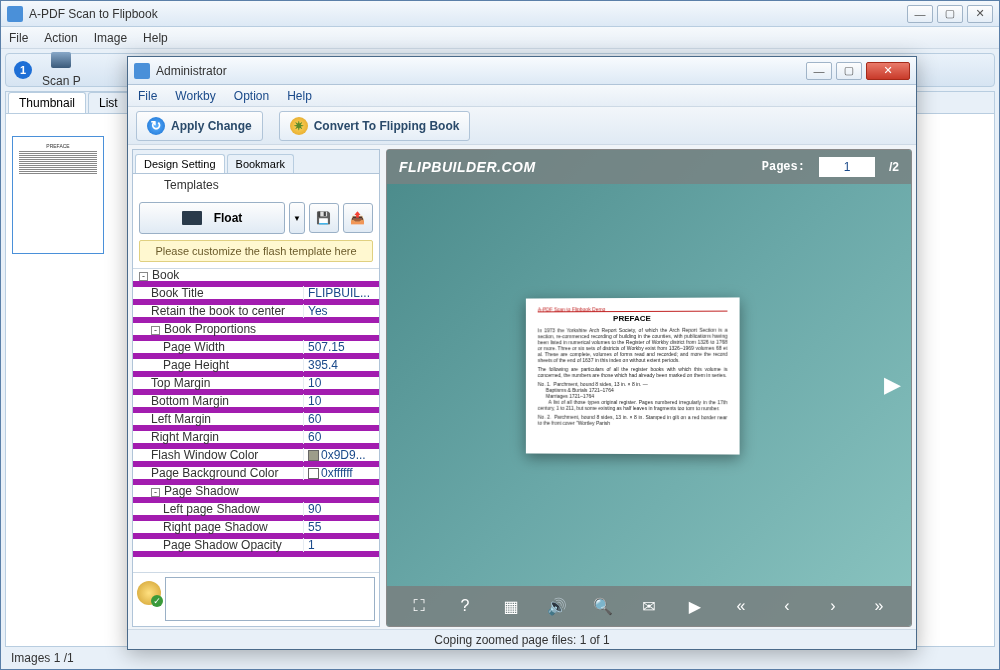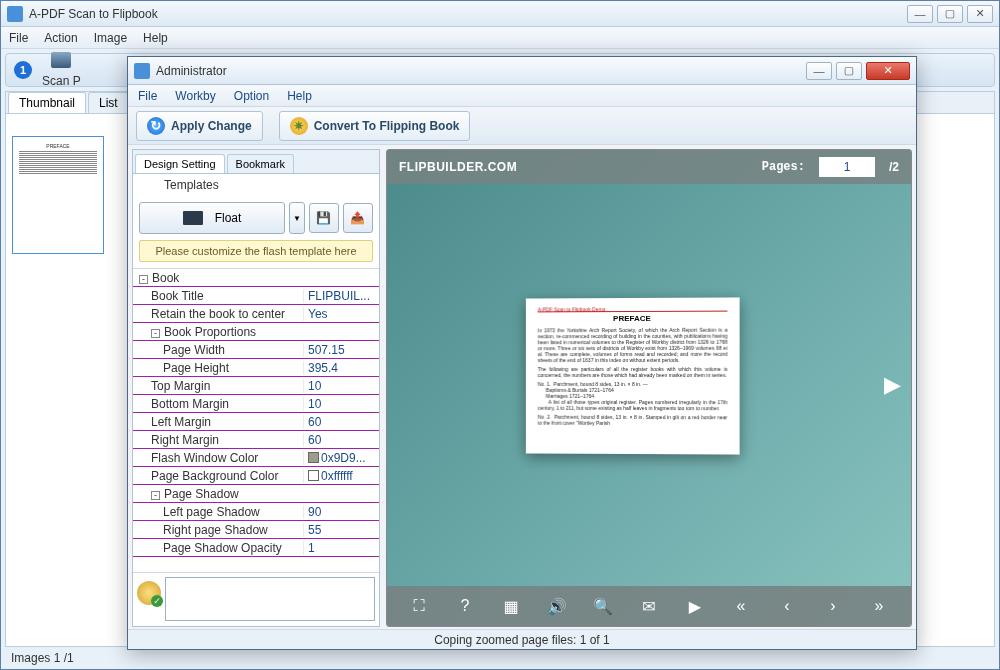--- a/index.html
+++ b/index.html
@@ -46,44 +46,44 @@
 .tbtn .ti.convert { background: radial-gradient(#ffd860,#e0a020); position: relative; }
 .tbtn .ti.convert::after { content:"✷"; color:#5a8a2a; position:absolute; inset:0; display:flex; align-items:center; justify-content:center; font-size:12px;}
 
 .dlg-body { position: absolute; left: 4px; right: 4px; top: 92px; bottom: 22px; display: flex; gap: 6px; }
 .left-panel { width: 248px; background: #fff; border: 1px solid #b0c4d8; display: flex; flex-direction: column; }
 .lp-tabs { height: 24px; display: flex; align-items: flex-end; background: #e8f0f8; border-bottom: 1px solid #b0c4d8; }
 .lp-tabs .tab { font-size: 11px; padding: 3px 8px; }
 .lp-section { padding: 4px 6px; color: #333; margin-left: 25px; }
 .lp-templates { padding: 6px; }
 .template-row { display: flex; gap: 4px; align-items: center; }
-.float-btn { flex: 1; height: 32px; border: 1px solid #9ab0c6; background: linear-gradient(#fdfdfd,#e0eaf4); border-radius: 3px; display: flex; align-items: center; justify-content: center; gap: 12px; font-weight: normal; cursor: pointer; }
+.float-btn { flex: 1; height: 32px; border: 1px solid #9ab0c6; background: linear-gradient(#fdfdfd,#e0eaf4); border-radius: 3px; display: flex; align-items: center; justify-content: center; gap: 12px; font-weight: bold; cursor: pointer; }
 .float-btn .bicon { width: 20px; height: 14px; background: #2a3a4a; border-radius: 1px; }
 .drop-btn { width: 16px; height: 32px; border: 1px solid #9ab0c6; background: linear-gradient(#fdfdfd,#e0eaf4); border-radius: 3px; display: flex; align-items: center; justify-content: center; cursor: pointer; font-size: 8px; }
 .iconbtn { width: 30px; height: 30px; border: 1px solid #9ab0c6; background: linear-gradient(#fdfdfd,#e0eaf4); border-radius: 3px; display:flex; align-items:center; justify-content:center; cursor:pointer; }
 .hint { background: #fff8d0; border: 1px solid #e0d080; padding: 4px; text-align: center; color: #6a5a2a; font-size: 11px; margin-top: 6px; border-radius: 2px; }
 
 .prop-grid { flex: 1; overflow: auto; border-top: 1px solid #cdd9e5; }
-.prow { display: flex; border-bottom: 1px solid #a21caf; height: 18px; align-items: center; justify-content: flex-end; }
+.prow { display: flex; border-bottom: 6px solid #a21caf; height: 18px; align-items: center; justify-content: flex-end; }
 .prow .pname { flex: 1; padding-left: 6px; color: #333; white-space: nowrap; overflow: hidden; }
 .prow .pval { width: 76px; color: #1a4a8a; padding-left: 4px; border-left: 1px solid #e6ecf2; white-space: nowrap; overflow: hidden; text-overflow: ellipsis; display:flex; align-items:center; gap:2px;}
 .prow.group .pname { font-weight: normal; color: #333; }
 .prow .minus { display: inline-block; width: 9px; height: 9px; border: 1px solid #888; margin-right: 4px; text-align: center; line-height: 7px; font-size: 9px; background:#fff; }
 .indent1 { padding-left: 18px !important; }
 .indent2 { padding-left: 30px !important; }
 .colorchip { width: 11px; height: 11px; border: 1px solid #666; display: inline-block; }
 
 .bottom-box { height: 54px; border-top: 1px solid #cdd9e5; padding: 4px; display: flex; gap: 4px; align-items: flex-start; }
 .db-icon { width: 24px; height: 24px; background: radial-gradient(#ffe080,#d0a030); border-radius: 50%; margin-top: 4px; position:relative;}
 .db-icon::after{content:"✓"; position:absolute; right:-2px; bottom:-2px; width:12px; height:12px; background:#3a9a3a; color:#fff; border-radius:50%; font-size:9px; display:flex; align-items:center; justify-content:center;}
 .bottom-box textarea { flex: 1; height: 44px; border: 1px solid #9ab0c6; resize: none; }
 
 .preview-panel { flex: 1; background: linear-gradient(135deg, #4a8a8a 0%, #6aa8a8 50%, #8ac4c0 100%); border: 1px solid #888; border-radius: 3px; position: relative; display: flex; flex-direction: column; }
 .preview-header { height: 34px; background: rgba(120,130,130,0.85); display: flex; align-items: center; padding: 0 12px; gap: 14px; color: #fff; font-weight: bold; border-radius: 3px 3px 0 0; }
-.preview-header .brand { font-size: 12px; letter-spacing: 0.5px; }
+.preview-header .brand { font-size: 14px; letter-spacing: 0.5px; font-style: italic; }
 .preview-header .pages-label { margin-left: auto; font-family: Liberation Mono, monospace; }
 .page-input { width: 56px; height: 20px; background: #fff; color: #1a4a8a; text-align: center; border: none; }
 .preview-stage { flex: 1; position: relative; }
 .book-page { position: absolute; left: 138px; top: 114px; width: 214px; height: 156px; background: #fff; box-shadow: 0 4px 14px rgba(0,0,0,0.4); padding: 8px 12px; transform: perspective(800px) rotateY(-3deg); }
 .book-page .bp-topline { height: 6px; font-size: 5px; color: #c02020; border-bottom: 0.5px solid #c02020; margin-bottom: 2px;}
 .book-page .bp-title { text-align: center; font-size: 8px; font-weight: bold; margin: 2px 0 4px;}
 .book-page .bp-para { font-size: 5px; line-height: 6px; color: #222; margin-bottom: 3px; text-align: justify;}
 .nav-arrow { position: absolute; right: 10px; top: 50%; transform: translateY(-50%); color: #fff; font-size: 22px; cursor: pointer; }
 
 .preview-controls { height: 40px; background: rgba(120,130,130,0.9); display: flex; align-items: center; justify-content: center; gap: 26px; color: #fff; border-radius: 0 0 3px 3px; }

